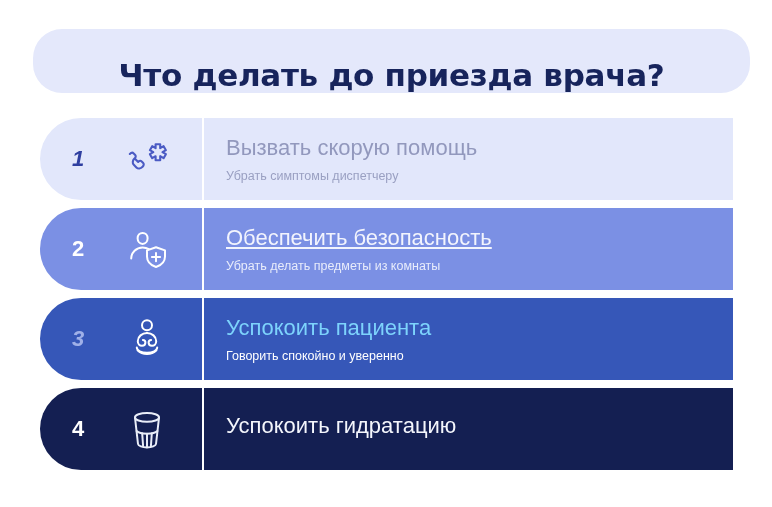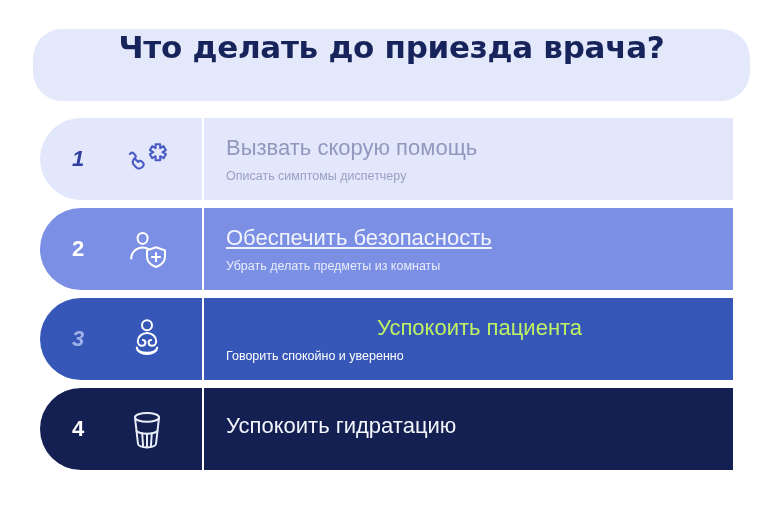--- a/index.html
+++ b/index.html
@@ -21,25 +21,25 @@
     height: 507px;
     background: #ffffff;
   }
 
   
   .title-banner {
     position: absolute;
     left: 33px;
     top: 29px;
     width: 717px;
-    height: 72px;
+    height: 64px;
     background: #e4e8fb;
     border-radius: 29px;
     display: flex;
-    align-items: flex-start;
+    align-items: flex-end;
     justify-content: center;
     box-sizing: border-box;
   }
   .title-text {
     font-family: "DejaVu Sans", sans-serif;
     font-size: 31px;
     font-weight: bold;
     color: #17245c;
     letter-spacing: -0.3px;
     white-space: nowrap;
@@ -147,21 +147,21 @@
               <path d="M7.4 20.6c-1.9 1.9-2.2 4.6-0.6 6.2l2.6 2.6c1.6 1.6 4.3 1.3 6.2-0.6 1.3-1.3 1.5-3 0.6-3.9l-1.5-1.5c-0.9-0.9-2.4-0.6-3.4 0.4l-0.1 0.1-3.5-3.5 0.1-0.1c1-1 1.3-2.5 0.4-3.4l-1.5-1.5c-0.9-0.9-2.6-0.7-3.9 0.6" transform="translate(2,-1)"></path>
 
               <path d="M30.6 5.2h4.6v4.0l3.4-2.0 2.3 4.0-3.4 2.0 3.4 2.0-2.3 4.0-3.4-2.0v4.0h-4.6v-4.0l-3.4 2.0-2.3-4.0 3.4-2.0-3.4-2.0 2.3-4.0 3.4 2.0z"></path>
             </g>
           </svg>
         </div>
       </div>
       <div class="step-divider"></div>
       <div class="step-body">
         <div class="step-title" style="color: rgb(146, 152, 189);">Вызвать скорую помощь</div>
-        <div class="step-sub" style="color: rgb(154, 160, 194);">Описать симптомы диспетчеру</div>
+        <div class="step-sub" style="color: rgb(154, 160, 194);">Убрать симптомы диспетчеру</div>
       </div>
     </div>
 
     <div class="step-row" style="background: rgb(123, 144, 228);">
       <div class="step-lead">
         <div class="step-number upright" style="color: rgb(255, 255, 255); font-style: normal;">2</div>
         <div class="step-icon">
           <svg width="44" height="42" viewBox="0 0 44 42" fill="none">
             <g stroke="#ffffff" stroke-width="2.0" stroke-linecap="round" stroke-linejoin="round">
 
@@ -196,21 +196,21 @@
               <path d="M21 16.0c5.0 0 9.2 3.6 9.2 8.2 0 2.6-1.8 4.6-4.2 4.6-2.0 0-3.4-1.4-3.4-3.2 0-1.5 1.1-2.6 2.5-2.6"></path>
 
               <path d="M10.8 30.6c0 3.0 4.6 5.2 10.2 5.2s10.2-2.2 10.2-5.2"></path>
               <path d="M11.6 33.4c2.4 2.4 6.0 3.6 9.4 3.6 3.4 0 7.0-1.2 9.4-3.6"></path>
             </g>
           </svg>
         </div>
       </div>
       <div class="step-divider"></div>
       <div class="step-body">
-        <div class="step-title" style="color: #bef264; text-align: center;">Успокоить пациента</div>
+        <div class="step-title" style="color: #7dd3fc;">Успокоить пациента</div>
         <div class="step-sub" style="color: #ffffff;">Говорить спокойно и уверенно</div>
       </div>
     </div>
 
     <div class="step-row" style="background: rgb(20, 31, 82);">
       <div class="step-lead">
         <div class="step-number upright" style="color: rgb(255, 255, 255); font-style: normal;">4</div>
         <div class="step-icon">
           <svg width="40" height="44" viewBox="0 0 40 44" fill="none">
             <g stroke="#e9edf8" stroke-width="2.0" stroke-linecap="round" stroke-linejoin="round">

